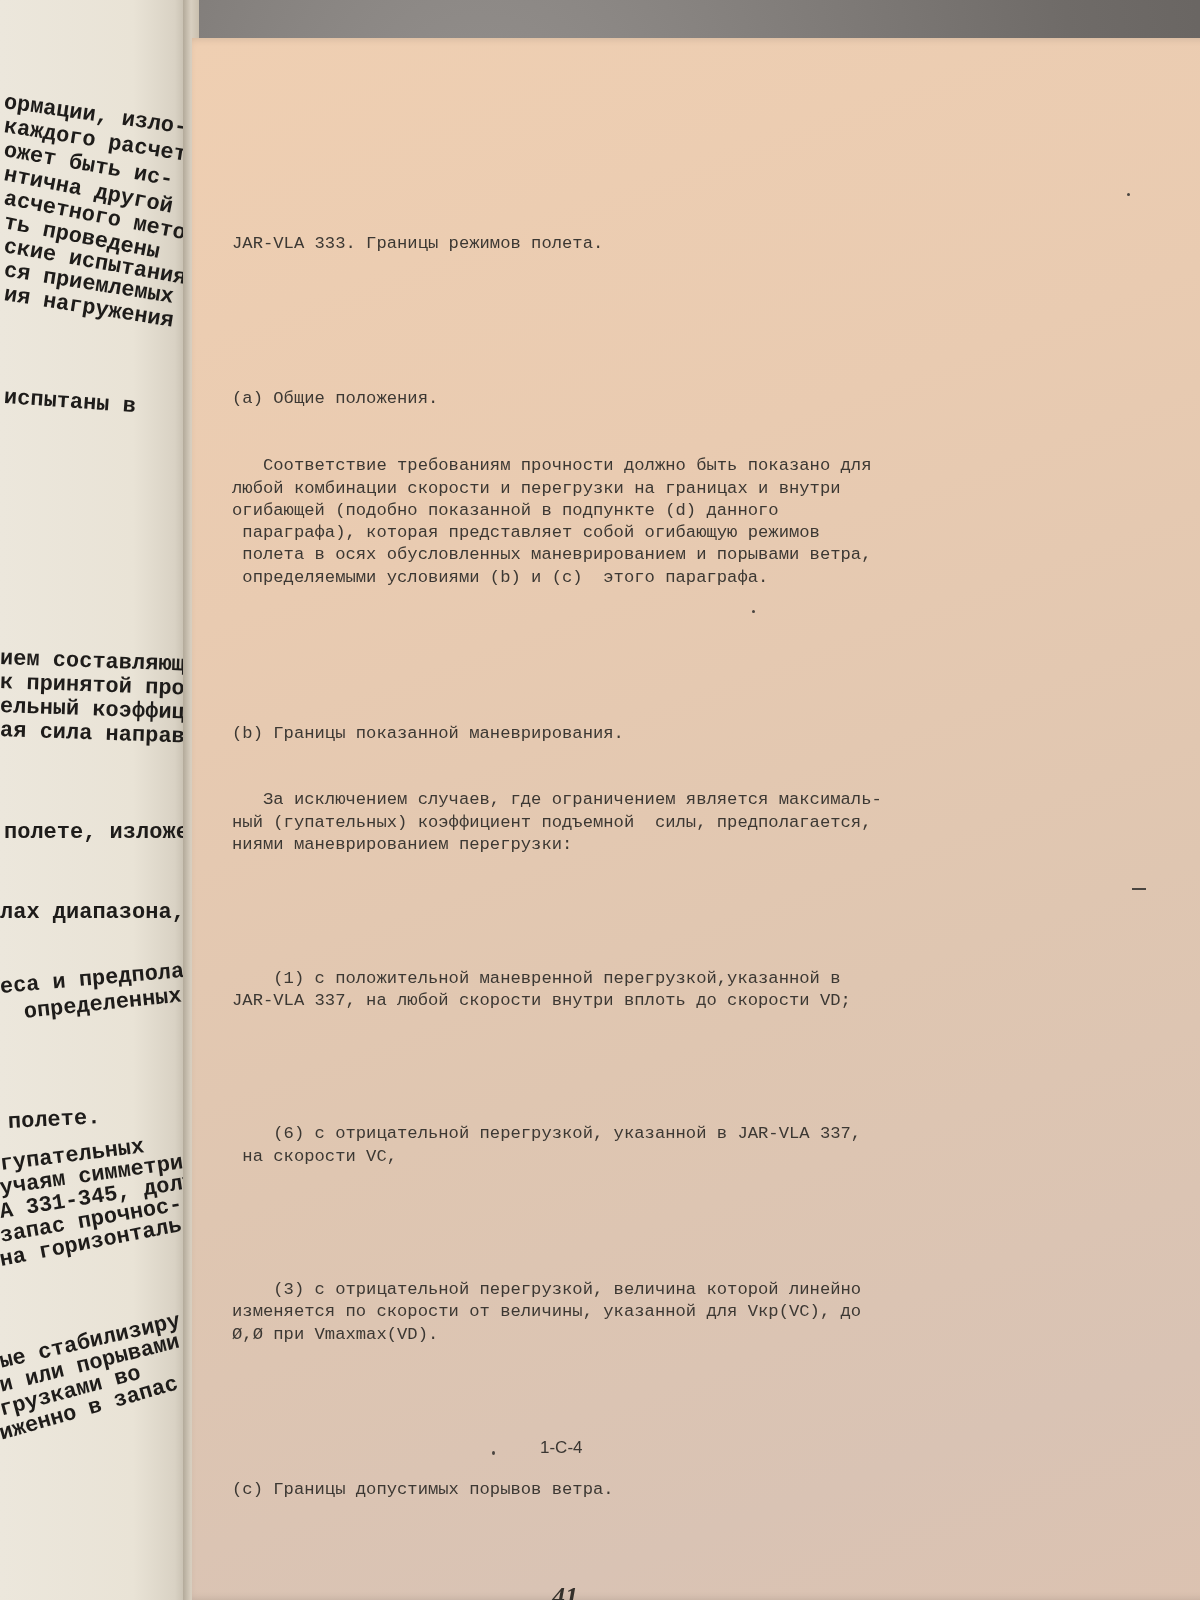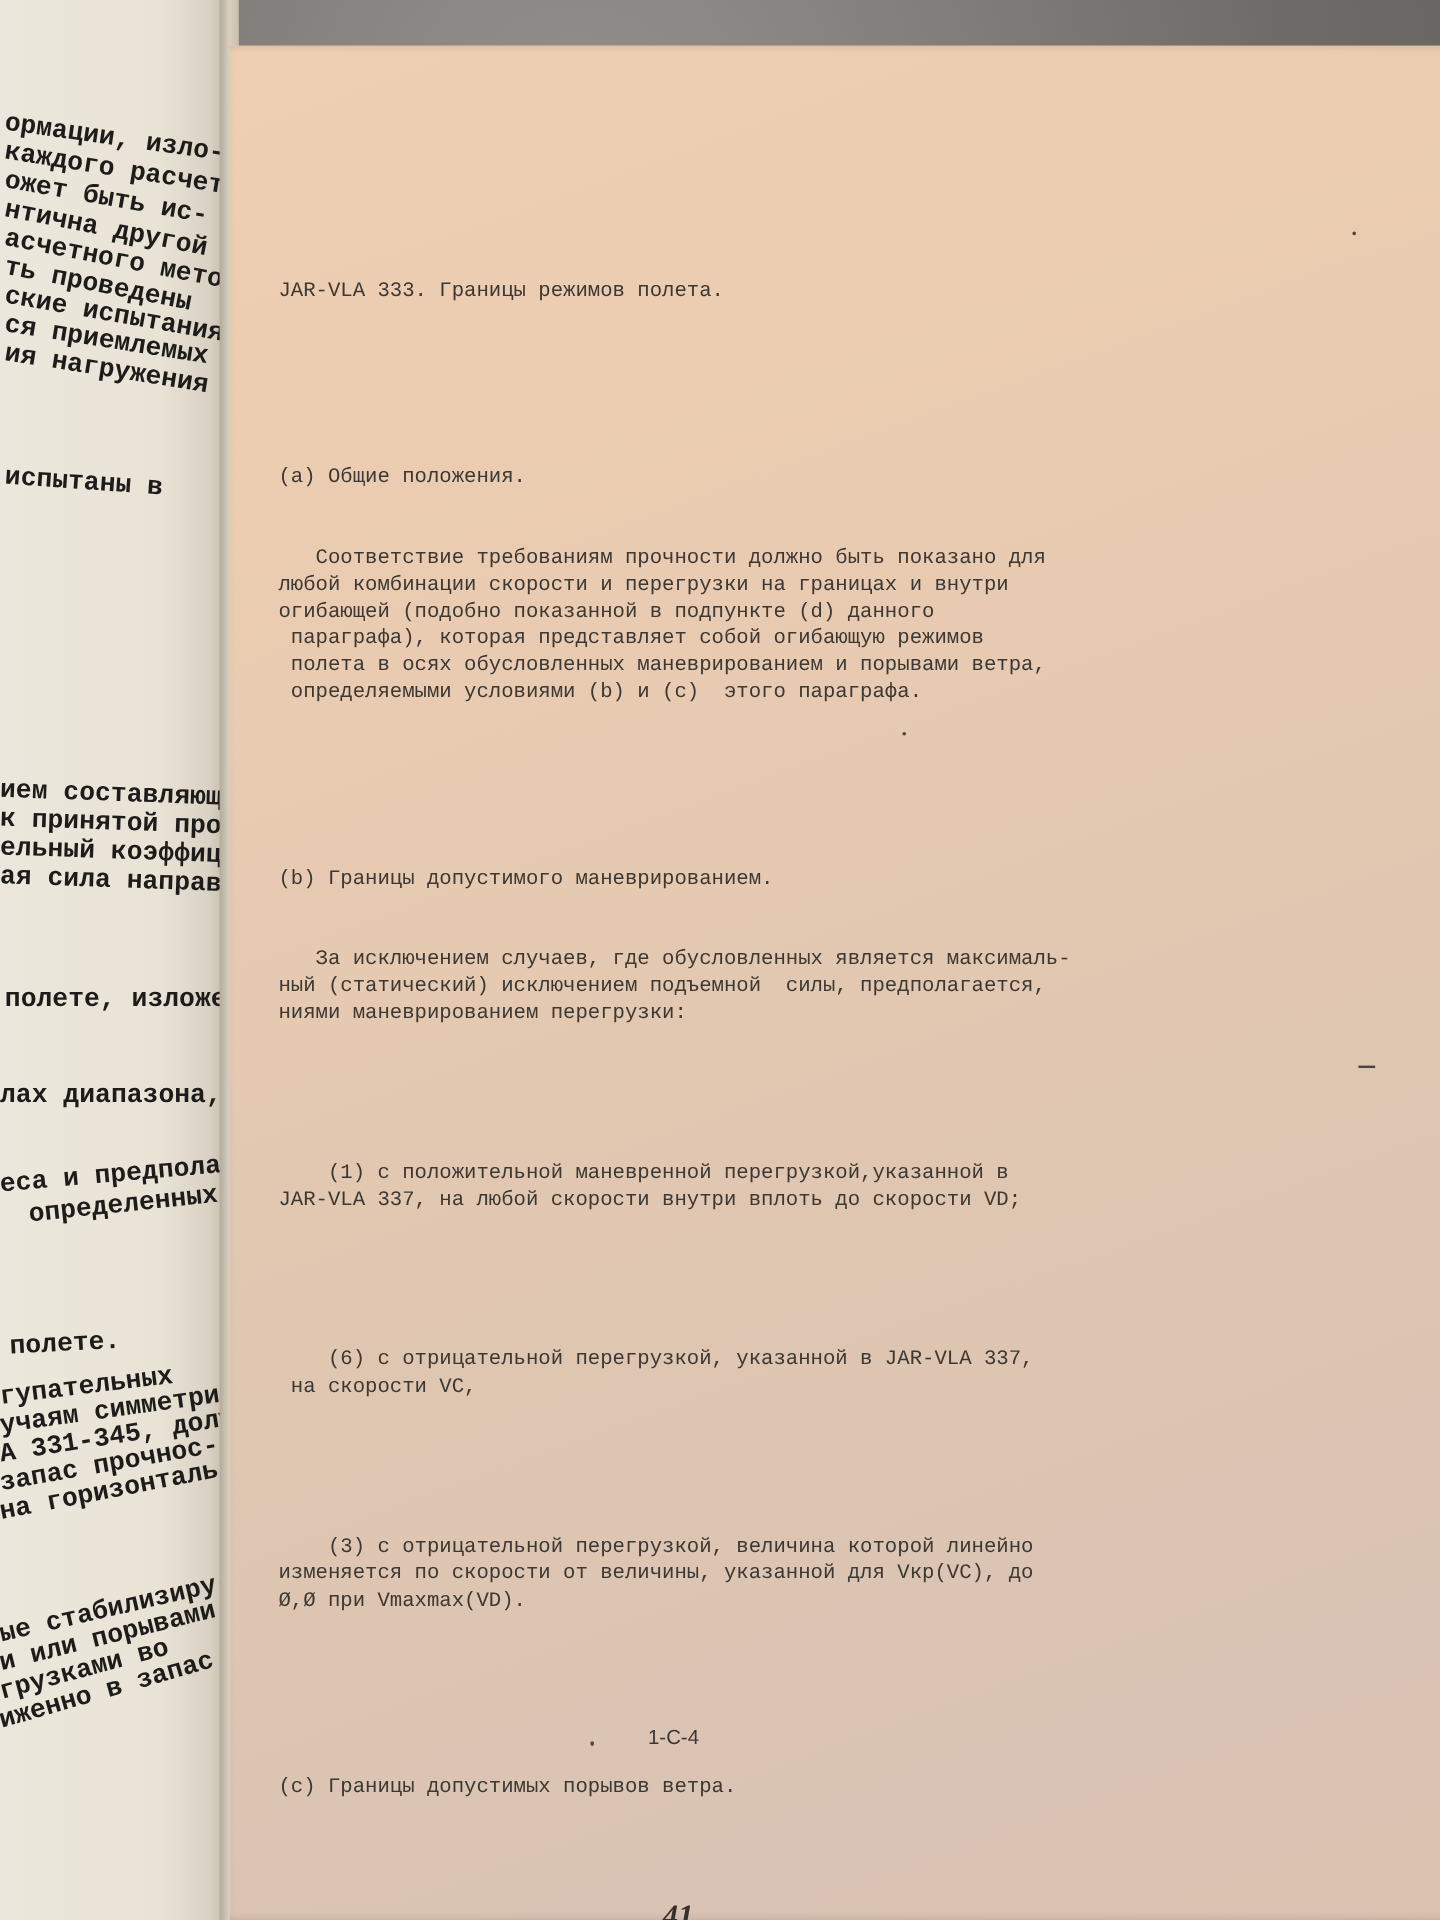--- a/index.html
+++ b/index.html
@@ -92,22 +92,22 @@
 
 <div class="right-page">
   <div class="text">
     <span class="line">JAR-VLA 333. Границы режимов полета.</span>
     <span class="gap-m"></span>
 
     <span class="line">(a) Общие положения.</span>
     <div><span class="line">   Соответствие требованиям прочности должно быть показано для</span><span class="line">любой комбинации скорости и перегрузки на границах и внутри</span><span class="line">огибающей (подобно показанной в подпункте (d) данного</span><span class="line"> параграфа), которая представляет собой огибающую режимов</span><span class="line"> полета в осях обусловленных маневрированием и порывами ветра,</span><span class="line"> определяемыми условиями (b) и (c)  этого параграфа.</span></div>
     <span class="gap-m"></span>
 
-    <span class="line">(b) Границы допустимого маневрированием.</span>
-    <div><span class="line">   За исключением случаев, где обусловленных является максималь-</span><span class="line">ный (статический) исключением подъемной  силы, предполагается,</span><span class="line">ниями маневрированием перегрузки:</span></div>
+    <span class="line">(b) Границы показанной маневрирования.</span>
+    <div><span class="line">   За исключением случаев, где ограничением является максималь-</span><span class="line">ный (гупательных) коэффициент подъемной  силы, предполагается,</span><span class="line">ниями маневрированием перегрузки:</span></div>
     <span class="gap-m"></span>
     <div><span class="line">    (1) с положительной маневренной перегрузкой,указанной в</span><span class="line">JAR-VLA 337, на любой скорости внутри вплоть до скорости VD;</span></div>
     <span class="gap-m"></span>
     <div><span class="line">    (6) с отрицательной перегрузкой, указанной в JAR-VLA 337,</span><span class="line"> на скорости VC,</span></div>
     <span class="gap-m"></span>
     <div><span class="line">    (3) с отрицательной перегрузкой, величина которой линейно</span><span class="line">изменяется по скорости от величины, указанной для Vкр(VC), до</span><span class="line">Ø,Ø при Vmaxmax(VD).</span></div>
     <span class="gap-m"></span>
 
     <span class="line">(c) Границы допустимых порывов ветра.</span>
     <span class="gap-m"></span>

